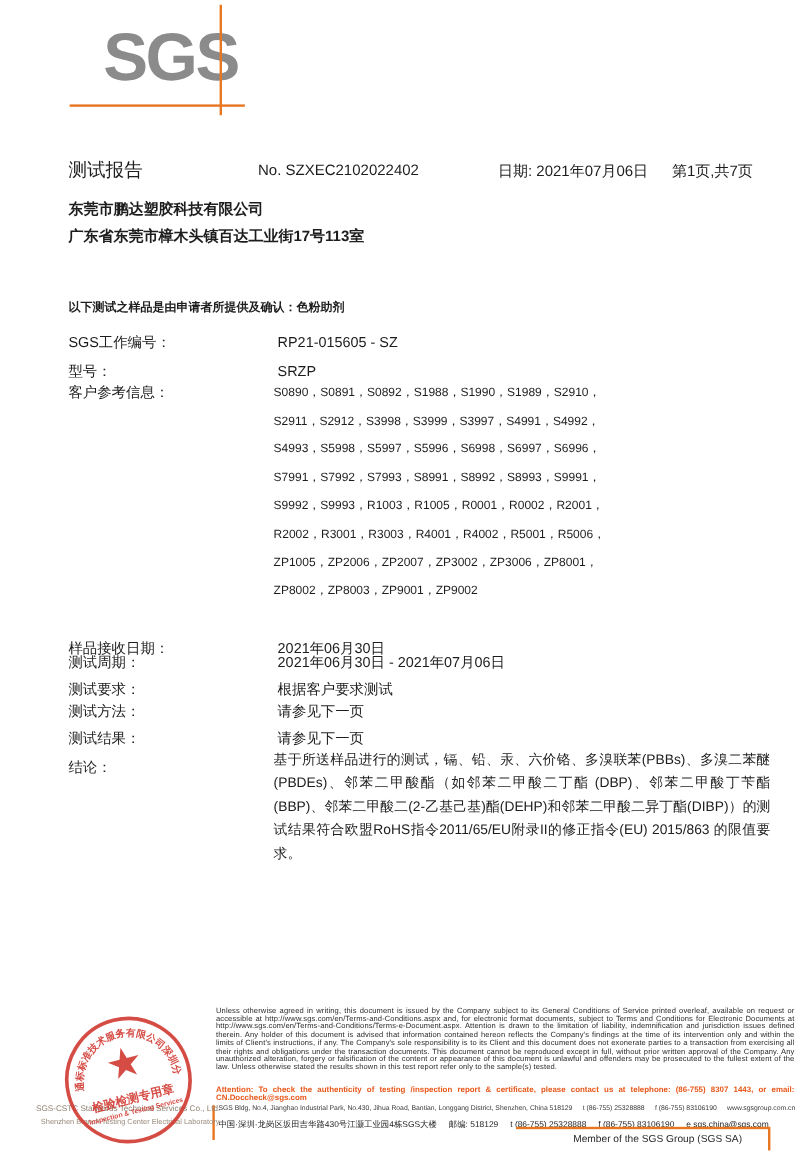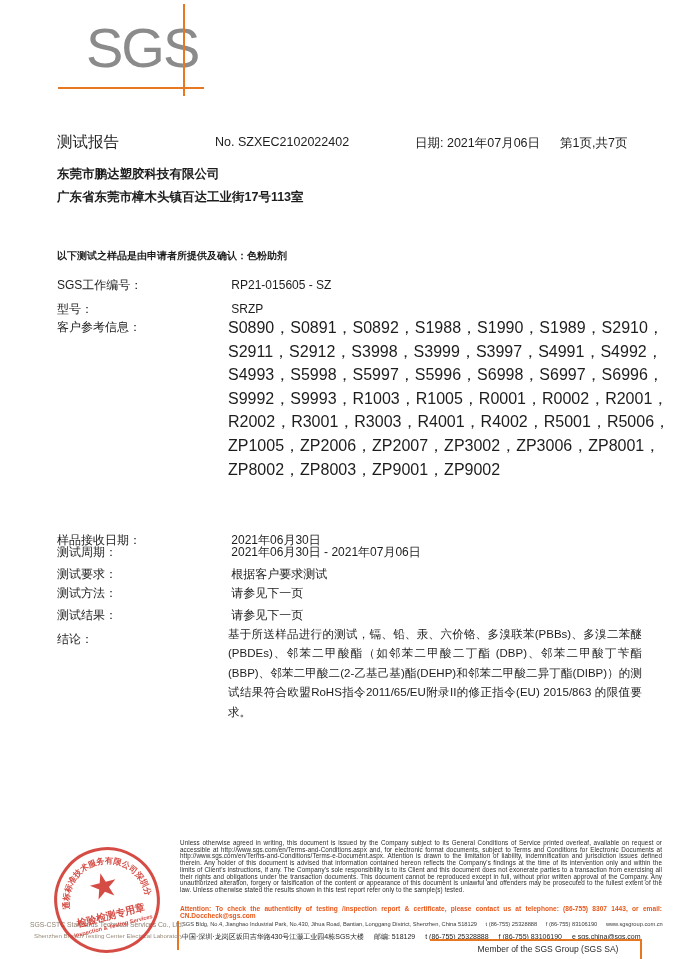--- a/index.html
+++ b/index.html
@@ -3,41 +3,41 @@
 <meta charset="utf-8">
 <style>
   html,body{margin:0;padding:0;background:#ffffff;}
   .page{
     position:relative;width:677px;height:959px;background:#ffffff;overflow:hidden;
     font-family:"Liberation Sans","DejaVu Sans",sans-serif;color:#222;
   }
   
   .logo-wrap{position:absolute;left:58px;top:28px;width:150px;height:66px;}
   .logo-text{
-    position:absolute;left:28px;top:-8px;font-size:56px;font-weight:normal;
+    position:absolute;left:28px;top:-8px;font-size:56px;font-weight:bold;
     color:#8b8b8b;letter-spacing:-2px;line-height:1;
   }
   .logo-hline{position:absolute;left:0;top:59px;width:146px;height:2px;background:#e87722;}
   .logo-vline{position:absolute;left:125px;top:-24px;width:2px;height:92px;background:#e87722;}
   
   .title-row{position:absolute;left:57px;top:120px;width:585px;height:22px;font-size:12.5px;font-weight:normal;color:#1d1d1d;margin-top:12px;}
   .title-main{position:absolute;left:0;top:0;font-size:15.5px;}
   .title-no{position:absolute;left:158px;top:3px;}
   .title-date{position:absolute;left:358px;top:3px;}
   .title-page{position:absolute;left:503px;top:3px;}
   
   .applicant{position:absolute;left:57px;top:163px;font-size:12.5px;line-height:23px;color:#1d1d1d;font-weight:bold;}
   
   .intro{position:absolute;left:57px;top:249px;font-size:10px;color:#1d1d1d;font-weight:bold;}
   .row{position:absolute;left:57px;font-size:12px;color:#1d1d1d;white-space:nowrap;}
   .row .lbl{display:inline-block;width:171px;}
   .r-job{top:277px;} .r-model{top:301px;} .r-ref{top:319px;}
   .r-recv{top:532px;} .r-period{top:544px;} .r-req{top:566px;}
   .r-method{top:585px;} .r-result{top:607px;} .r-concl{top:631px;}
-  .ref-lines{position:absolute;left:228px;top:316px;font-size:16px;line-height:23.6px;color:#1d1d1d;white-space:nowrap;}
+  .ref-lines{position:absolute;left:228px;top:316px;font-size:10px;line-height:23.6px;color:#1d1d1d;white-space:nowrap;}
   .conclusion{position:absolute;left:228px;top:625px;width:414px;font-size:11.5px;line-height:19.4px;color:#1d1d1d;text-align:justify;}
   
   .finetext{
     position:absolute;left:180px;top:840px;width:482px;font-size:6.3px;line-height:6.7px;
     color:#2a2a2a;text-align:justify;letter-spacing:.1px;
   }
   .attention{
     position:absolute;left:180px;top:906px;width:482px;font-size:6.6px;line-height:6.9px;
     color:#e8571a;font-weight:bold;text-align:justify;
   }
@@ -88,20 +88,21 @@
     <span class="lbl">型号：</span>
     <span>SRZP</span>
   </div>
   <div class="row r-ref">
     <span class="lbl">客户参考信息：</span>
   </div>
   <div class="ref-lines">
     <div>S0890，S0891，S0892，S1988，S1990，S1989，S2910，</div>
     <div>S2911，S2912，S3998，S3999，S3997，S4991，S4992，</div>
     <div>S4993，S5998，S5997，S5996，S6998，S6997，S6996，</div>
+    <div>S7991，S7992，S7993，S8991，S8992，S8993，S9991，</div>
     <div>S9992，S9993，R1003，R1005，R0001，R0002，R2001，</div>
     <div>R2002，R3001，R3003，R4001，R4002，R5001，R5006，</div>
     <div>ZP1005，ZP2006，ZP2007，ZP3002，ZP3006，ZP8001，</div>
     <div>ZP8002，ZP8003，ZP9001，ZP9002</div>
   </div>
 
   <div class="row r-recv">
     <span class="lbl">样品接收日期：</span>
     <span>2021年06月30日</span>
   </div>

